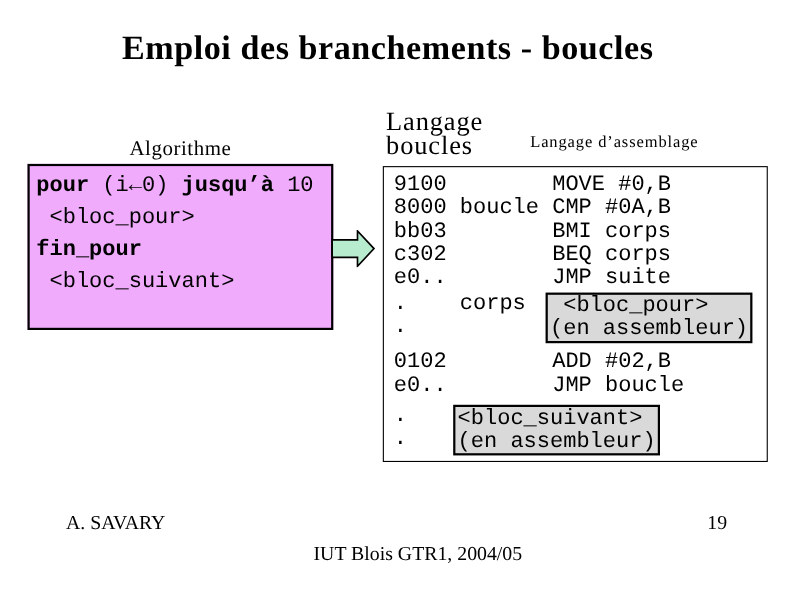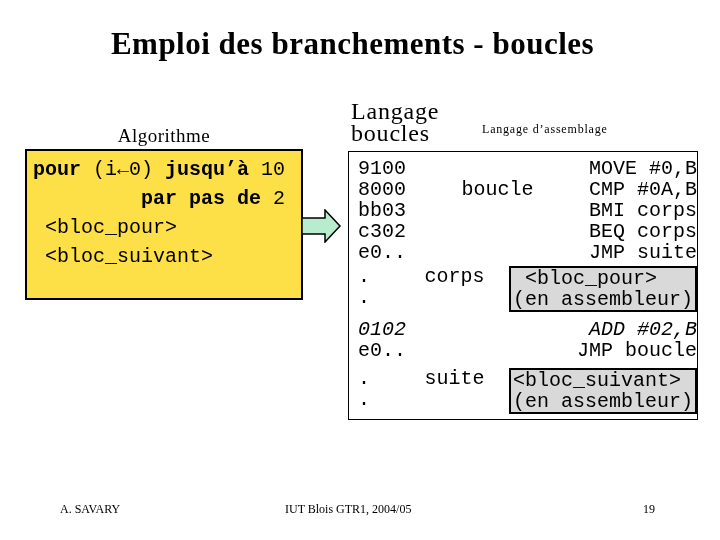--- a/index.html
+++ b/index.html
@@ -11,80 +11,80 @@
   .title{
     position:absolute;top:26px;left:0;width:705px;margin:0;
     text-align:center;font-size:31px;font-weight:bold;letter-spacing:.5px;
   }
   .algo-label{
     position:absolute;top:125px;left:25px;width:278px;
     text-align:center;font-size:19px;letter-spacing:.5px;
   }
   .algo-box{
     position:absolute;left:25px;top:149px;width:278px;height:151px;
-    border:2px solid #000;box-sizing:border-box;background:#fde047;
+    border:2px solid #000;box-sizing:border-box;background:#f0abfc;
     font-family:"Liberation Mono","DejaVu Sans Mono",monospace;
     font-size:20px;line-height:29px;white-space:pre;
     padding:4px 0 0 6px;
   }
   .algo-line b{font-weight:bold;}
   .arrow{position:absolute;left:301px;top:209px;}
   .hdr-machine{
     position:absolute;left:351px;top:100px;
     font-size:24px;line-height:22px;letter-spacing:.8px;
   }
   .hdr-asm{
     position:absolute;left:482px;top:122px;
-    font-size:12px;letter-spacing:.8px;white-space:nowrap;
+    font-size:15px;letter-spacing:.8px;white-space:nowrap;
   }
   .mach-box{
     position:absolute;left:348px;top:151px;width:350px;height:269px;
     border:1px solid #000;box-sizing:border-box;background:#fff;
     font-family:"Liberation Mono","DejaVu Sans Mono",monospace;
     font-size:20px;line-height:21px;white-space:pre;
     padding:6px 0 0 9px;
   }
-  .mrow{display:flex;align-items:flex-start;justify-content:space-between;}
+  .mrow{display:flex;align-items:flex-start;}
   .mcol1{width:60px;flex:none;}
   .mcol2{width:84px;flex:none;font-family:Liberation Mono, monospace;}
   .mrow:nth-child(6){margin-top:3px;}
-  .mrow:nth-child(7){margin-top:7px;font-style:italic;}
+  .mrow:nth-child(7){margin-top:7px;}
   .mrow:nth-child(9){margin-top:7px;}
   .gbox{
     display:inline-block;border:2px solid #000;
     padding:0 2px;margin-left:-6px;
   }
-  .footer{position:absolute;top:502px;font-size:12px;}
+  .footer{position:absolute;top:465px;font-size:18px;}
   .footer-author{left:60px;}
-  .footer-course{left:285px;}
+  .footer-course{left:285px;margin-top:28px;}
   .footer-page{left:643px;}
 </style>
 </head>
 <body>
 
 <div>
 
   <h1 class="title">Emploi des branchements - boucles</h1>
 
   <div class="algo-label">Algorithme</div>
 
-  <div class="algo-box" id="algo-box"><div class="algo-line"><b>pour</b><span> (i←0) </span><b>jusqu’à</b><span> 10</span></div><div class="algo-line"><span>         </span><b>par pas de</b><span> 2</span></div><div class="algo-line"><span> &lt;bloc_pour&gt;</span></div><div class="algo-line"><span> &lt;bloc_suivant&gt;</span></div></div>
+  <div class="algo-box" id="algo-box"><div class="algo-line"><b>pour</b><span> (i←0) </span><b>jusqu’à</b><span> 10</span></div><div class="algo-line"><span> &lt;bloc_pour&gt;</span></div><div class="algo-line"><b>fin_pour</b></div><div class="algo-line"><span> &lt;bloc_suivant&gt;</span></div></div>
 
   <svg class="arrow" width="40" height="34" viewBox="0 0 40 34">
     <path id="arrow-shape" d="M1 9 H24 V1 L39 17 L24 33 V25 H1 Z" fill="#b7ecce" stroke="#000" stroke-width="1.5"></path>
   </svg>
 
   <div class="hdr-machine">
     <div>Langage</div>
     <div>boucles</div>
   </div>
 
   <div class="hdr-asm">Langage d’assemblage</div>
 
   <div class="mach-box" id="mach-box"><div class="mrow"><span class="mcol1">9100</span><span class="mcol2"></span><span class="mcol3">MOVE #0,B</span></div><div class="mrow"><span class="mcol1">8000</span><span class="mcol2">boucle</span><span class="mcol3">CMP #0A,B</span></div><div class="mrow"><span class="mcol1">bb03</span><span class="mcol2"></span><span class="mcol3">BMI corps</span></div><div class="mrow"><span class="mcol1">c302</span><span class="mcol2"></span><span class="mcol3">BEQ corps</span></div><div class="mrow"><span class="mcol1">e0..</span><span class="mcol2"></span><span class="mcol3">JMP suite</span></div><div class="mrow"><span class="mcol1">.
 .</span><span class="mcol2">corps</span><span class="gbox" style="background: rgb(217, 217, 217);"><div> &lt;bloc_pour&gt;</div><div>(en assembleur)</div></span></div><div class="mrow"><span class="mcol1">0102</span><span class="mcol2"></span><span class="mcol3">ADD #02,B</span></div><div class="mrow"><span class="mcol1">e0..</span><span class="mcol2"></span><span class="mcol3">JMP boucle</span></div><div class="mrow"><span class="mcol1">.
-.</span><span class="mcol2">suite</span><span class="gbox" style="background: rgb(217, 217, 217);"><div>&lt;bloc_suivant&gt;</div><div>(en assembleur)</div></span></div></div>
+.</span><span class="gbox" style="background: rgb(217, 217, 217);"><div>&lt;bloc_suivant&gt;</div><div>(en assembleur)</div></span></div></div>
 
   <div class="footer footer-author">A. SAVARY</div>
   <div class="footer footer-course">IUT Blois GTR1, 2004/05</div>
   <div class="footer footer-page">19</div>
 
 </div>
 
 </body></html>

